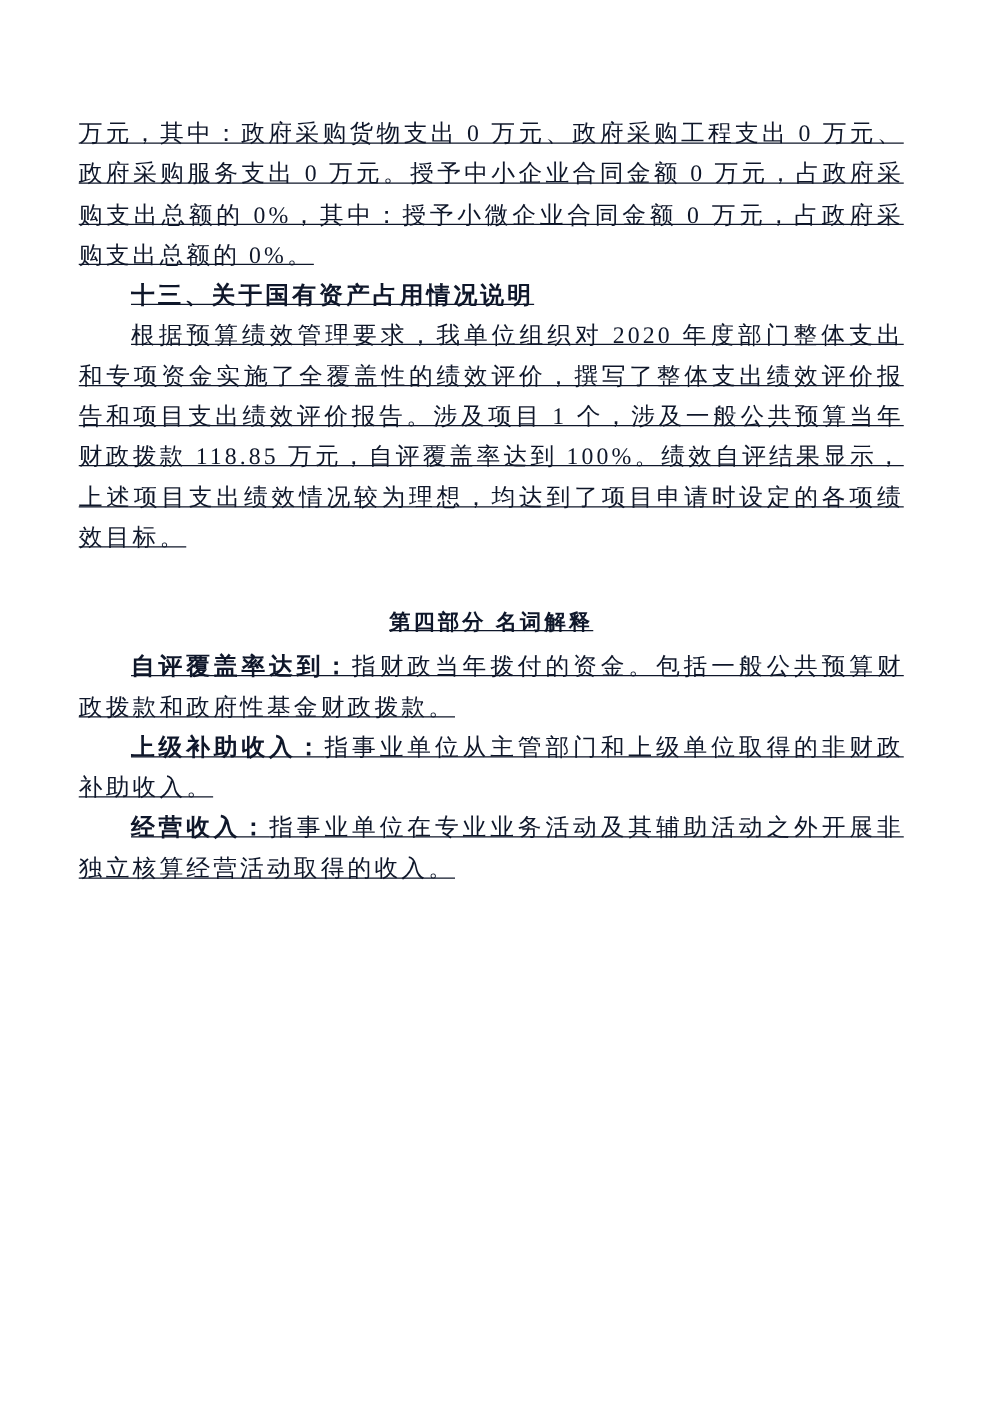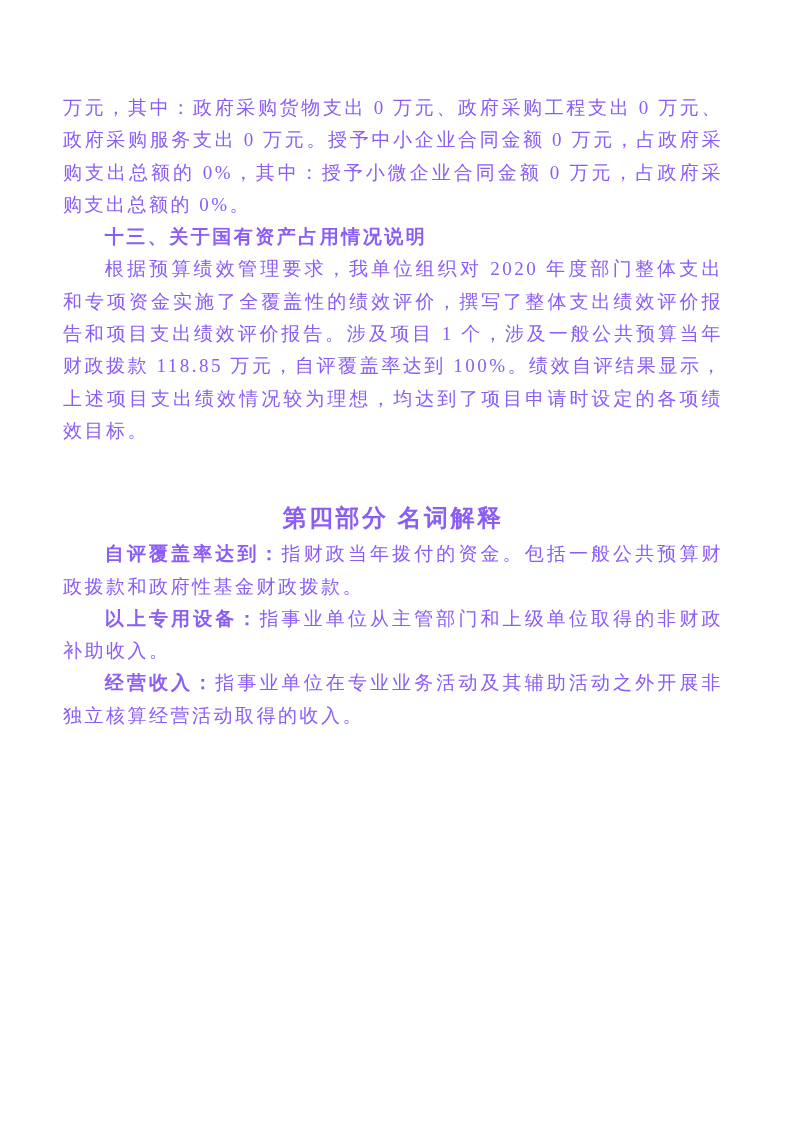--- a/index.html
+++ b/index.html
@@ -11,36 +11,37 @@
     position: relative;
     width: 793px;
     height: 1122px;
     box-sizing: border-box;
     background: #ffffff;
     padding: 92px 70px 0 63px;
     font-family: "Liberation Serif", "DejaVu Serif", serif;
     font-size: 19px;
     line-height: 32.3px;
     letter-spacing: 2.5px;
-    color: #8b5cf6;
+    color: #0f172a;
     text-align: justify;
     overflow: hidden;
+    text-decoration: underline;
   }
   p { margin: 0; padding: 0; }
   .indent { text-indent: 2.2em; }
   .doc-heading {
     font-weight: 700;
     text-indent: 2.2em;
     font-family: "Liberation Sans", "DejaVu Sans", sans-serif;
   }
   .part-title {
     font-weight: 700;
-    font-size: 24px;
+    font-size: 17px;
     line-height: 40px;
-    margin-top: 51px;
+    margin-top: 31px;
     text-align: center;
     text-indent: 0;
     font-family: "Liberation Sans", "DejaVu Sans", sans-serif;
   }
   .term {
     font-weight: 700;
     font-family: "Liberation Sans", "DejaVu Sans", sans-serif;
   }
 </style>
 </head>
@@ -56,21 +57,21 @@
 
   <p class="indent">根据预算绩效管理要求，我单位组织对 2020 年度部门整体支出和专项资金实施了全覆盖性的绩效评价，撰写了整体支出绩效评价报告和项目支出绩效评价报告。涉及项目 1 个，涉及一般公共预算当年财政拨款 118.85 万元，自评覆盖率达到 100%。绩效自评结果显示，上述项目支出绩效情况较为理想，均达到了项目申请时设定的各项绩效目标。</p>
 
   <p class="part-title">第四部分 名词解释</p>
 
   <p class="indent">
     <span class="term">自评覆盖率达到：</span><span>指财政当年拨付的资金。包括一般公共预算财政拨款和政府性基金财政拨款。</span>
   </p>
 
   <p class="indent">
-    <span class="term">以上专用设备：</span><span>指事业单位从主管部门和上级单位取得的非财政补助收入。</span>
+    <span class="term">上级补助收入：</span><span>指事业单位从主管部门和上级单位取得的非财政补助收入。</span>
   </p>
 
 
   <p class="indent">
     <span class="term">经营收入：</span><span>指事业单位在专业业务活动及其辅助活动之外开展非独立核算经营活动取得的收入。</span>
   </p>
 
 </div>
 
 </body></html>

